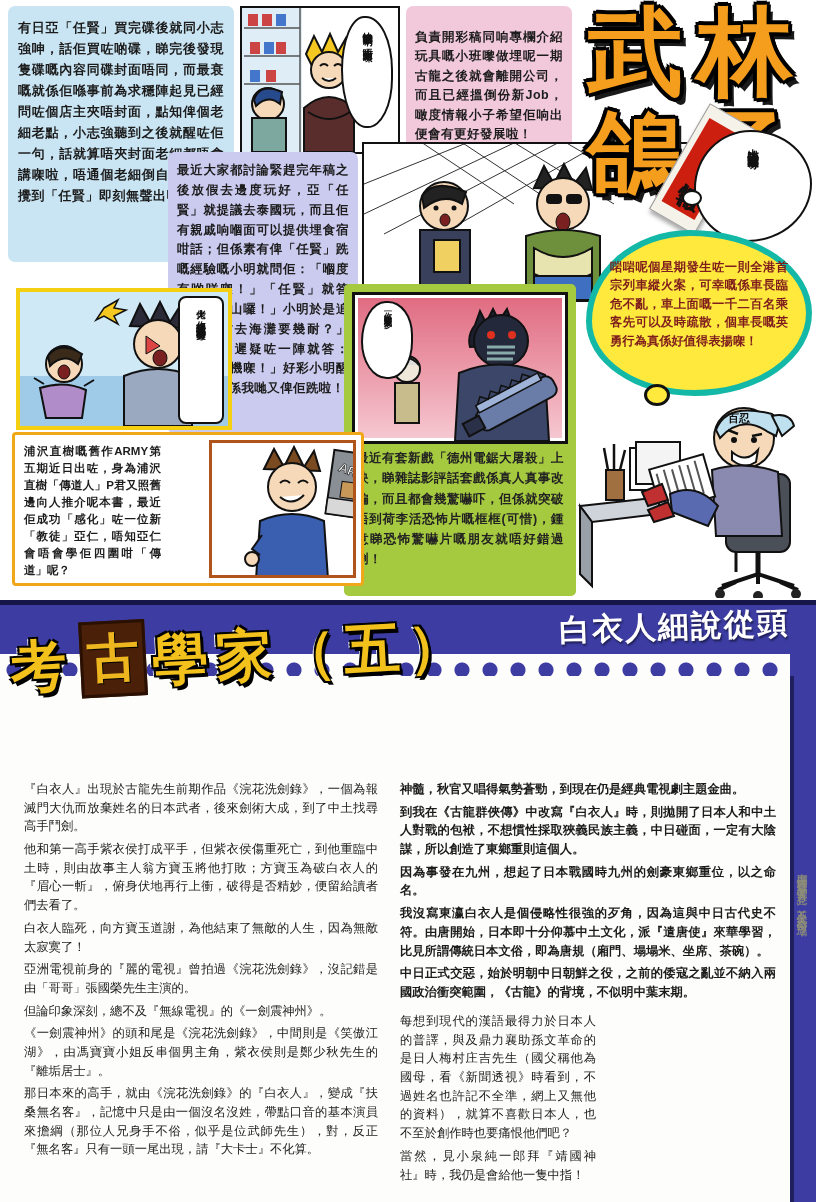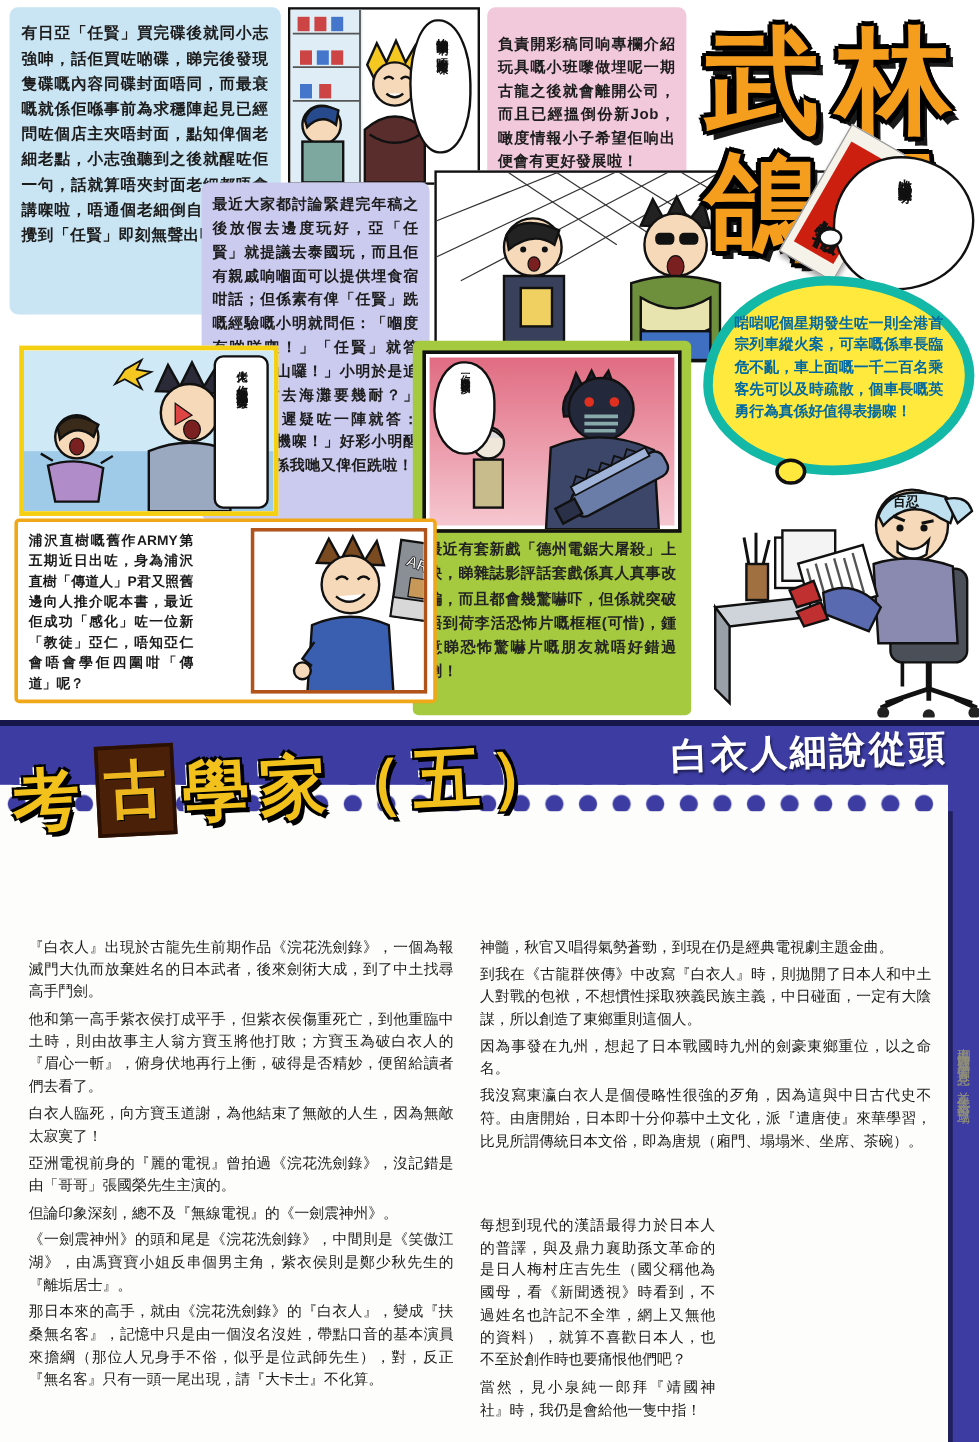--- a/index.html
+++ b/index.html
@@ -41,46 +41,46 @@
   .cloud-exit::before { content:""; position:absolute; left:-14px; top:58px; width:16px; height:12px;
         background:#fff; border:2px solid #111; border-radius:50%; }
   
   .b3 { right:4px; top:4px; width:46px; height:128px; border-radius:8px;
         display:flex; align-items:center; justify-content:center; font-size:9.5px; background:#fff; }
   
   .b4 { left:6px; top:6px; width:52px; height:78px; border-radius:50% 50% 48% 52%/55% 45% 50% 50%;
         display:flex; align-items:center; justify-content:center; font-size:8px; }
   
   .bubble-train { position:absolute; left:586px; top:230px; width:226px; height:166px;
-        background:#ffe93d; border:8px solid #14b8a6;
+        background:#ffe93d; border:6px solid #14b8a6;
         border-radius:46% 54% 52% 48%/55% 50% 50% 45%;
-        padding:22px 18px; font-size:12.3px; font-weight:bold; line-height:1.5; color:#0369a1;
+        padding:22px 18px; font-size:12.3px; font-weight:bold; line-height:1.5; color:#7f1d1d;
         text-align:justify; z-index:6; }
   .bubble-train::after { content:""; position:absolute; left:52px; bottom:-16px; width:20px; height:16px;
         background:#ffe93d; border:3px solid #111; border-radius:50%; }
   
   .block-army { position:absolute; left:12px; top:432px; width:352px; height:154px;
         background:#fff; border:3px solid #f0a818; border-radius:4px; display:flex; z-index:4;gap:37px; }
   .army-text { width:152px; padding:8px 6px 6px 9px; font-size:11.5px; font-weight:bold;
         line-height:1.48; color:#1c1c1c; text-align:justify; }
   .army-panel { position:relative; flex:1; margin:5px; border:3px solid #b0541c; background:#fff; overflow:hidden; }
   
-  .title-box { position:absolute; left:578px; top:16px; width:238px; height:232px; z-index:2; }
+  .title-box { position:absolute; left:578px; top:0px; width:238px; height:232px; z-index:2; }
   .title-row { font-size:96px; font-weight:900; color:#f59d1c; line-height:104px;
         letter-spacing:14px; text-align:center; white-space:nowrap;
         font-family:"DejaVu Sans","Liberation Sans",sans-serif;
         text-shadow:-3px -3px 0 #000,3px -3px 0 #000,-3px 3px 0 #000,3px 3px 0 #000,
                     -4px 0 0 #000,4px 0 0 #000,0 -4px 0 #000,0 4px 0 #000,6px 7px 0 #1a1a1a; }
   .tag-qingbao { position:absolute; left:676px; top:108px; width:52px; height:122px;
         background:#f5f2ea; border:1px solid #999; transform:rotate(30deg); z-index:3;
         box-shadow:2px 3px 4px rgba(0,0,0,0.35); display:flex; align-items:center; justify-content:center; }
   .tag-inner { width:38px; height:96px; background:#cc1f10; display:flex; align-items:center; justify-content:center; }
   .tag-inner .vtext { color:#111; font-size:24px; font-weight:900; transform:rotate(-6deg); }
   
-  .desk-scene { position:absolute; left:576px; top:386px; width:240px; height:212px;padding-left:16px; }
+  .desk-scene { position:absolute; left:576px; top:386px; width:240px; height:212px; }
   
   .bottom { position:absolute; left:0; top:600px; width:816px; height:602px; background:#3c3ca3; }
   .bottom::before { content:""; position:absolute; left:0; top:0; width:100%; height:5px; background:#16164a; }
   .arch-title { position:absolute; left:10px; top:14px; transform:rotate(-3deg); white-space:nowrap; z-index:2; }
   .arch-title .big { font-size:56px; font-weight:900; color:#f2c11c; letter-spacing:8px;
         text-shadow:-2px -2px 0 #000,2px -2px 0 #000,-2px 2px 0 #000,2px 2px 0 #000,3px 4px 0 #000,
                     -3px 0 0 #fff; }
   .arch-title .boxed { display:inline-block; background:#4a2008; color:#eeb61e; border:3px solid #2a1002;
         font-size:52px; font-weight:900; padding:0 4px; margin:0 6px; vertical-align:6px;
         text-shadow:1px 1px 0 #000; }
@@ -94,21 +94,21 @@
           radial-gradient(circle 8px at 14px 16px, rgba(0,0,0,0) 7px, #fdfdfb 8px),
           repeating-linear-gradient(90deg, rgba(0,0,0,0) 0 11px, rgba(0,0,0,0) 11px 13px, rgba(0,0,0,0) 13px 28px);
         background-size:28px 23px; }
   .paper-edge::after { content:""; position:absolute; left:0; top:0; width:100%; height:23px;
         background-image:radial-gradient(circle 7px at 14px 12px, #3c3ca3 6px, rgba(0,0,0,0) 7px),
           repeating-linear-gradient(90deg, #fdfdfb 0 10px, rgba(0,0,0,0) 10px 18px, #fdfdfb 18px 28px);
         background-size:28px 23px; opacity:0; }
   .col { position:absolute; color:#1b1b1b; font-size:12.3px; line-height:1.52; text-align:justify; }
   .col p { margin-bottom:4px; }
   .col-left  { left:24px; top:104px; width:354px; }
-  .col-right { left:400px; top:104px; width:376px; }
+  .col-right { left:400px; top:104px; width:376px;font-weight:bold; }
   .col-right-narrow { left:400px; top:336px; width:196px; }
   .side-note { position:absolute; left:794px; top:864px; height:330px; color:#8f8f78;
         writing-mode:vertical-rl; text-orientation:upright; font-size:11px; letter-spacing:2px; z-index:9; }
   svg { display:block; }
 </style>
 </head>
 <body>
 
 <div id="page">
 
@@ -342,20 +342,21 @@
           <p>亞洲電視前身的『麗的電視』曾拍過《浣花洗劍錄》，沒記錯是由「哥哥」張國榮先生主演的。</p>
           <p>但論印象深刻，總不及『無線電視』的《一劍震神州》。</p>
           <p>《一劍震神州》的頭和尾是《浣花洗劍錄》，中間則是《笑傲江湖》，由馮寶寶小姐反串個男主角，紫衣侯則是鄭少秋先生的『離垢居士』。</p>
           <p>那日本來的高手，就由《浣花洗劍錄》的『白衣人』，變成『扶桑無名客』，記憶中只是由一個沒名沒姓，帶點口音的基本演員來擔綱（那位人兄身手不俗，似乎是位武師先生），對，反正『無名客』只有一頭一尾出現，請『大卡士』不化算。</p>
         </div>
       <div class="col col-right">
           <p>神髓，秋官又唱得氣勢蒼勁，到現在仍是經典電視劇主題金曲。</p>
           <p>到我在《古龍群俠傳》中改寫『白衣人』時，則拋開了日本人和中土人對戰的包袱，不想慣性採取狹義民族主義，中日碰面，一定有大陰謀，所以創造了東鄉重則這個人。</p>
           <p>因為事發在九州，想起了日本戰國時九州的劍豪東鄉重位，以之命名。</p>
           <p>我沒寫東瀛白衣人是個侵略性很強的歹角，因為這與中日古代史不符。由唐開始，日本即十分仰慕中土文化，派『遣唐使』來華學習，比見所謂傳統日本文俗，即為唐規（廂門、塌塌米、坐席、茶碗）。</p>
+          <p>中日正式交惡，始於明朝中日朝鮮之役，之前的倭寇之亂並不納入兩國政治衝突範圍，《古龍》的背境，不似明中葉末期。</p>
         </div>
       <div class="col col-right-narrow">
           <p>每想到現代的漢語最得力於日本人的普譯，與及鼎力襄助孫文革命的是日人梅村庄吉先生（國父稱他為國母，看《新聞透視》時看到，不過姓名也許記不全準，網上又無他的資料），就算不喜歡日本人，也不至於創作時也要痛恨他們吧？</p>
           <p>當然，見小泉純一郎拜『靖國神社』時，我仍是會給他一隻中指！</p>
         </div>
 
     </div>
 
   </div>
 

